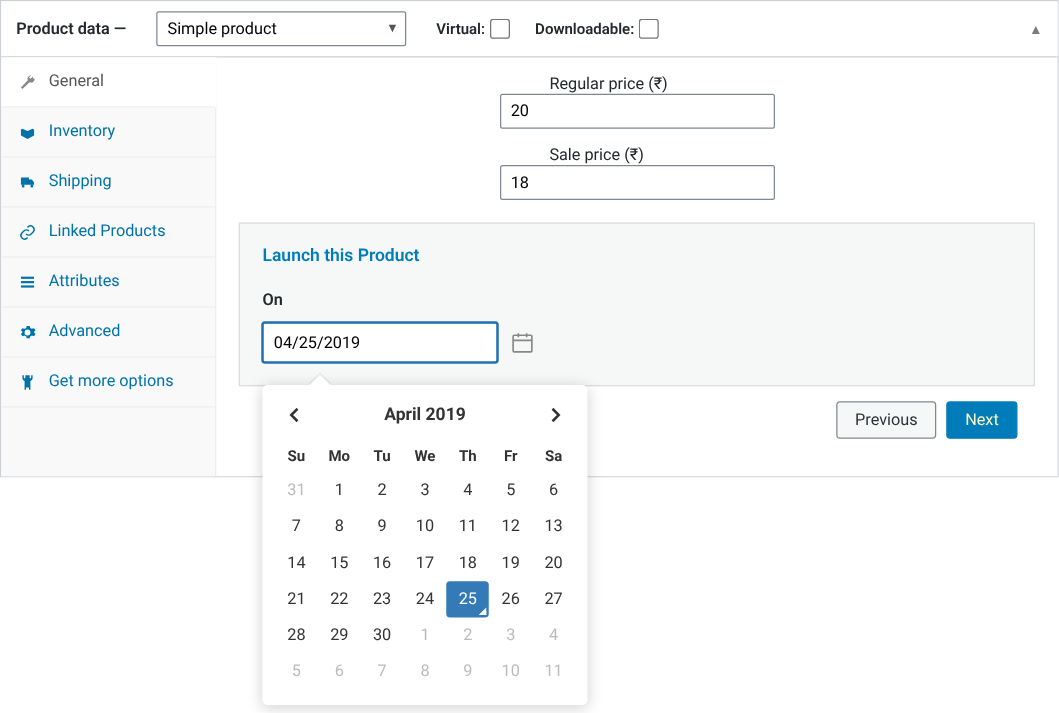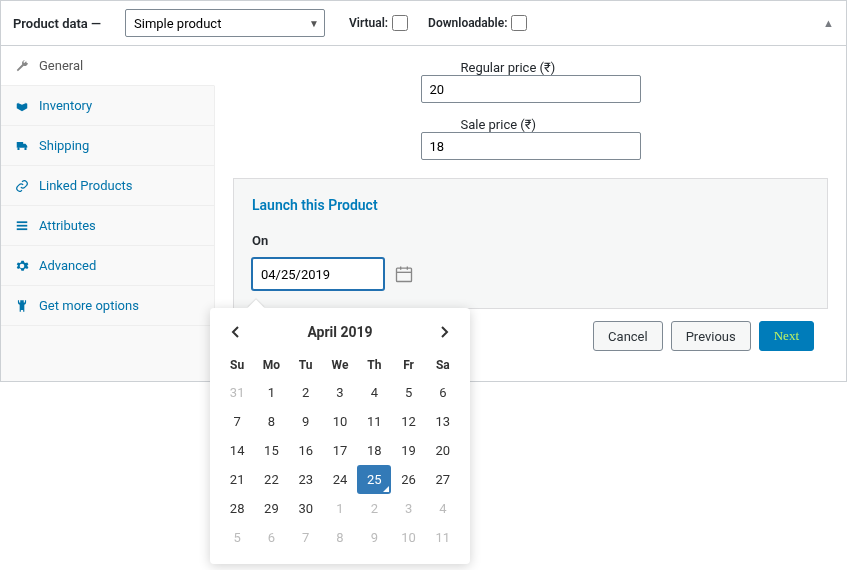--- a/index.html
+++ b/index.html
@@ -8,41 +8,41 @@
 .panel-header { display: flex; align-items: center; padding: 8px 12px; border-bottom: 1px solid #ccd0d4; background: #fff; }
 .panel-header .title { font-weight: 600; color: #23282d; margin-right: 24px; }
 .panel-header select { height: 28px; border: 1px solid #7e8993; border-radius: 2px; padding: 0 28px 0 8px; background: #fff; font-size: 13px; min-width: 200px; appearance: none; }
 .select-wrap { position: relative; display: inline-block; }
 .select-wrap .caret { position: absolute; right: 6px; top: 50%; transform: translateY(-50%); pointer-events: none; font-size: 10px; color: #555; }
 .header-checks { margin-left: 24px; display: flex; gap: 20px; align-items: center; font-weight: 600; color: #23282d; font-size: 12px; }
 .header-checks label { display: flex; align-items: center; gap: 4px; }
 .header-checks input[type=checkbox] { width: 16px; height: 16px; }
 .collapse { margin-left: auto; color: #787c82; cursor: pointer; font-size: 11px; }
 .panel-body { display: flex; }
-.sidebar { width: 214px; background: #f9f9f9; border-right: 1px solid #eee; }
+.sidebar { width: 172px; background: #f9f9f9; border-right: 1px solid #eee; }
 .sidebar-item { display: flex; align-items: center; gap: 8px; padding: 12px 14px; border-bottom: 1px solid #eee; color: #0073aa; cursor: pointer; font-size: 13px; }
 .sidebar-item.active { background: #fff; color: #555; border-right: 1px solid #fff; margin-right: -1px; }
 .sidebar-item .icon { width: 16px; text-align: center; color: inherit; }
 .sidebar-item.active .icon { color: #888; }
 .content { flex: 1; padding: 14px 18px 18px; }
 .field-row { display: flex; align-items: center; margin-bottom: 14px; flex-direction: column; }
 .field-row .label { width: 140px; color: #23282d; }
 .field-row input[type=text] { width: 220px; height: 28px; border: 1px solid #7e8993; border-radius: 2px; padding: 0 8px; font-size: 13px; }
 .schedule-link { margin-left: 140px; color: #0073aa; font-style: italic; text-decoration: underline; cursor: pointer; }
 .launch-box { margin-top: 18px; background: #f6f7f7; border: 1px solid #dcdcde; padding: 18px; }
 .launch-box h3 { color: #007cba; font-size: 14px; font-weight: 600; margin-bottom: 20px; }
 .launch-fields { display: flex; gap: 40px; }
 .launch-col .lbl { font-weight: 600; color: #23282d; margin-bottom: 10px; display: block; }
 .launch-row { display: flex; align-items: center; gap: 8px; }
-.launch-row input { height: 32px; width: 132px; border: 1px solid #7e8993; border-radius: 2px; padding: 0 8px; font-size: 13px; }
+.launch-row input { height: 32px; width: 188px; border: 1px solid #7e8993; border-radius: 2px; padding: 0 8px; font-size: 13px; }
 .launch-row input.active { border-color: #2271b1; box-shadow: 0 0 0 1px #2271b1; }
 .icon-btn { width: 24px; height: 24px; display: flex; align-items: center; justify-content: center; color: #888; cursor: pointer; }
 .footer { display: flex; justify-content: flex-end; gap: 8px; padding: 12px 14px; }
 .btn { height: 30px; padding: 0 14px; border-radius: 3px; border: 1px solid #7e8993; background: #f6f7f7; color: #2c3338; cursor: pointer; font-size: 13px; }
-.btn.primary { background: #007cba; border-color: #007cba; color: #bef264; font-family: Liberation Serif, serif; }
+.btn.primary { background: #007cba; border-color: #007cba; color: #fef9c3; }
 .datepicker { position: absolute; left: 210px; top: 308px; width: 260px; background: #fff; border-radius: 4px; box-shadow: 0 2px 12px rgba(0,0,0,0.18); padding: 12px 10px; z-index: 100; }
 .datepicker::before { content: ""; position: absolute; top: -6px; left: 40px; width: 12px; height: 12px; background: #fff; transform: rotate(45deg); box-shadow: -1px -1px 1px rgba(0,0,0,0.08); }
 .dp-head { display: flex; align-items: center; justify-content: space-between; margin-bottom: 8px; padding: 0 4px; }
 .dp-head .title { font-weight: 700; color: #333; font-size: 14px; }
 .dp-nav { width: 24px; height: 24px; display: flex; align-items: center; justify-content: center; cursor: pointer; color: #333; font-weight: 700; }
 .dp-grid { display: grid; grid-template-columns: repeat(7, 1fr); text-align: center; }
 .dp-dow { font-weight: 700; color: #333; padding: 6px 0; font-size: 12px; }
 .dp-day { padding: 7px 0; color: #333; cursor: pointer; border-radius: 3px; font-size: 13px; position: relative; }
 .dp-day.muted { color: #bbb; }
 .dp-day.selected { background: #337ab7; color: #fff; }
@@ -165,21 +165,20 @@
                     <line x1="12" y1="14" x2="12" y2="14"></line>
                     <line x1="16" y1="14" x2="16" y2="14"></line>
                   </svg>
               </span>
             </div>
           </div>
         </div>
       </div>
 
       <div class="footer">
-        <button class="btn">Cancel</button>
         <button class="btn">Previous</button>
         <button class="btn primary">Next</button>
       </div>
     </div>
   </div>
 </div>
 
 <div class="datepicker">
   <div class="dp-head">
     <span class="dp-nav">

